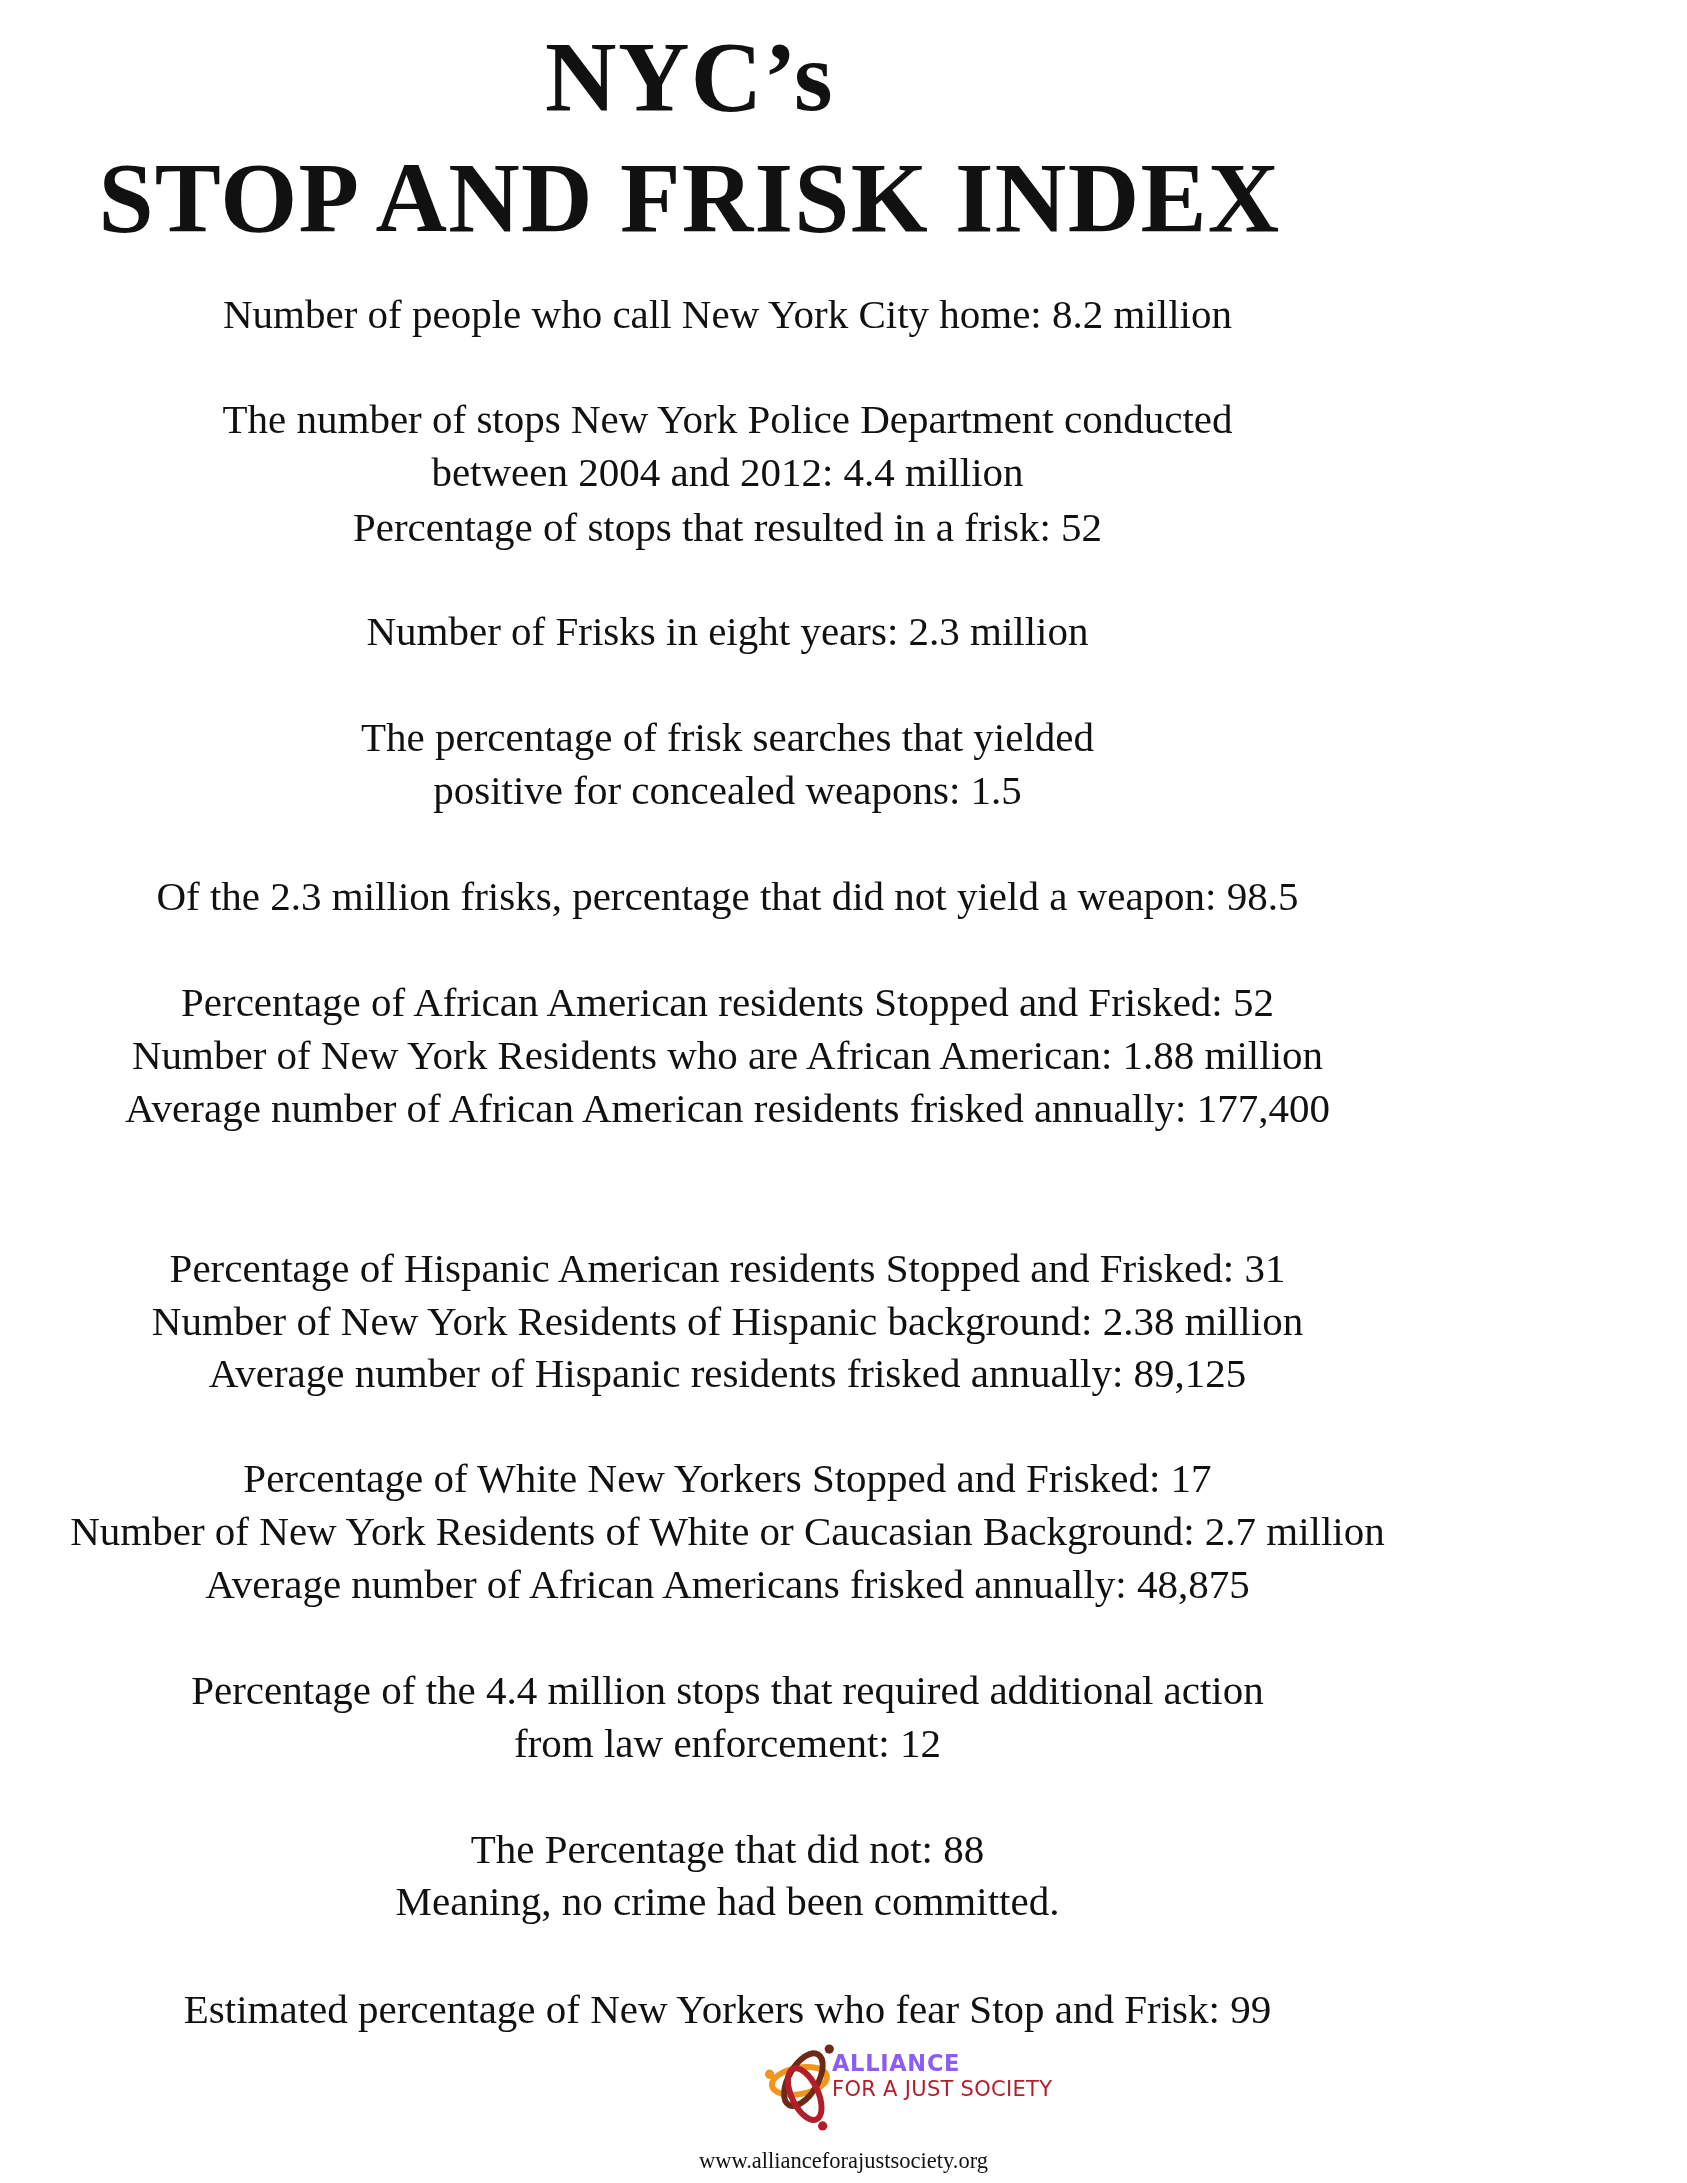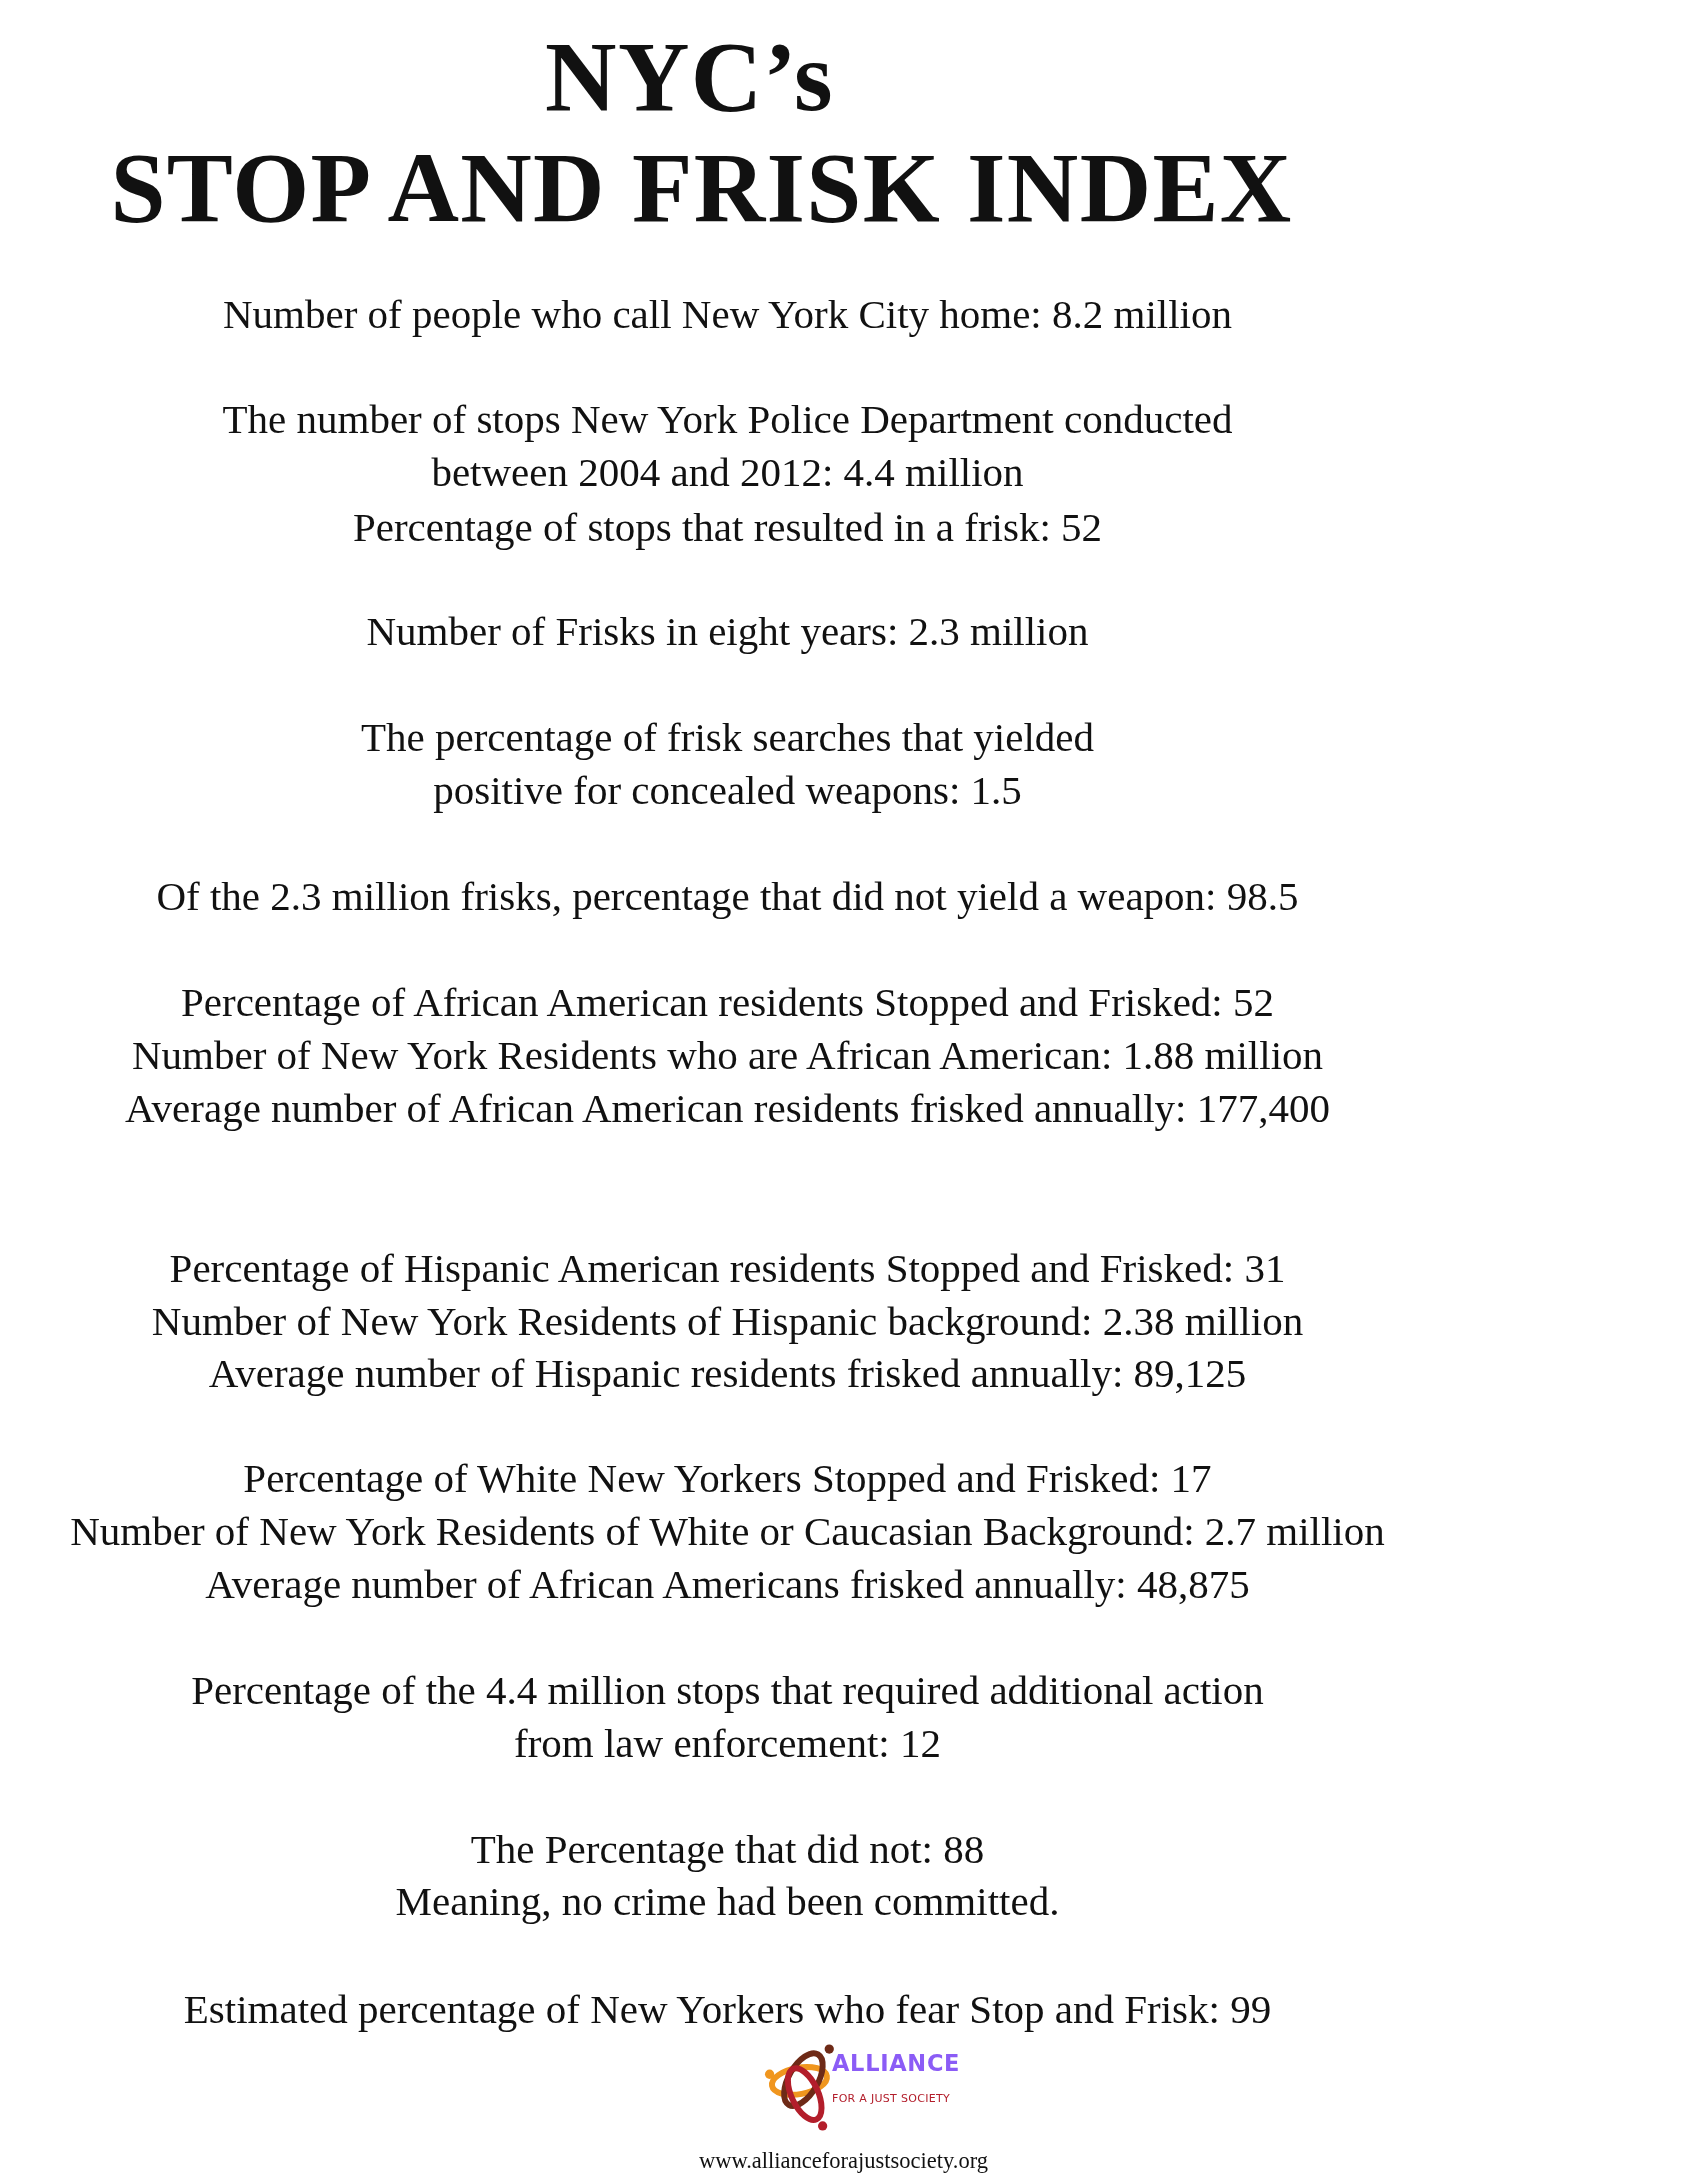--- a/index.html
+++ b/index.html
@@ -2,26 +2,26 @@
 <html style="font-size:10.6px"><head>
 <meta charset="utf-8">
 <style>
   html, body { margin: 0; padding: 0; background: #ffffff; }
   body { width: 1687px; height: 2183px; position: relative; overflow: hidden;
          font-family: "Liberation Serif", "DejaVu Serif", serif; color: #111111; }
   .line { position: absolute; left: 0; width: 1379px; text-align: center; white-space: nowrap; }
   .title { font-size: 99px; font-weight: bold; line-height: 1; letter-spacing: 1.3px; }
   .body-line { font-size: 41px; line-height: 1; transform: translateY(-50%); padding-left: 38px; }
   .title.l1 { top: 26.5px; }
-  .title.l2 { top: 138px; margin-left: 12px; }
+  .title.l2 { top: 148px; }
   .logo { position: absolute; left: 761px; top: 2041px; width: 265px; height: 93px; }
   .logo-text { position: absolute; left: 832px; top: 2052px; font-family: "DejaVu Sans", sans-serif;
                font-weight: bold; line-height: 1; }
   .logo-t1 { font-size: 22.5px; color: #8b5cf6; letter-spacing: 0.7px; }
-  .logo-t2 { font-size: 11px; color: #b31e2b; margin-top: 18px; letter-spacing: 0.3px; font-weight: normal; }
+  .logo-t2 { font-size: 21px; color: #b31e2b; margin-top: 4px; letter-spacing: 0.3px; font-weight: normal; }
   .url { position: absolute; left: 0; width: 1687px; text-align: center; top: 2150px;
          font-size: 22.5px; line-height: 1; }
 </style>
 </head>
 <body>
 
 <div class="line title l1">NYC’s</div>
 <div class="line title l2">STOP AND FRISK INDEX</div>
 
 <div>

